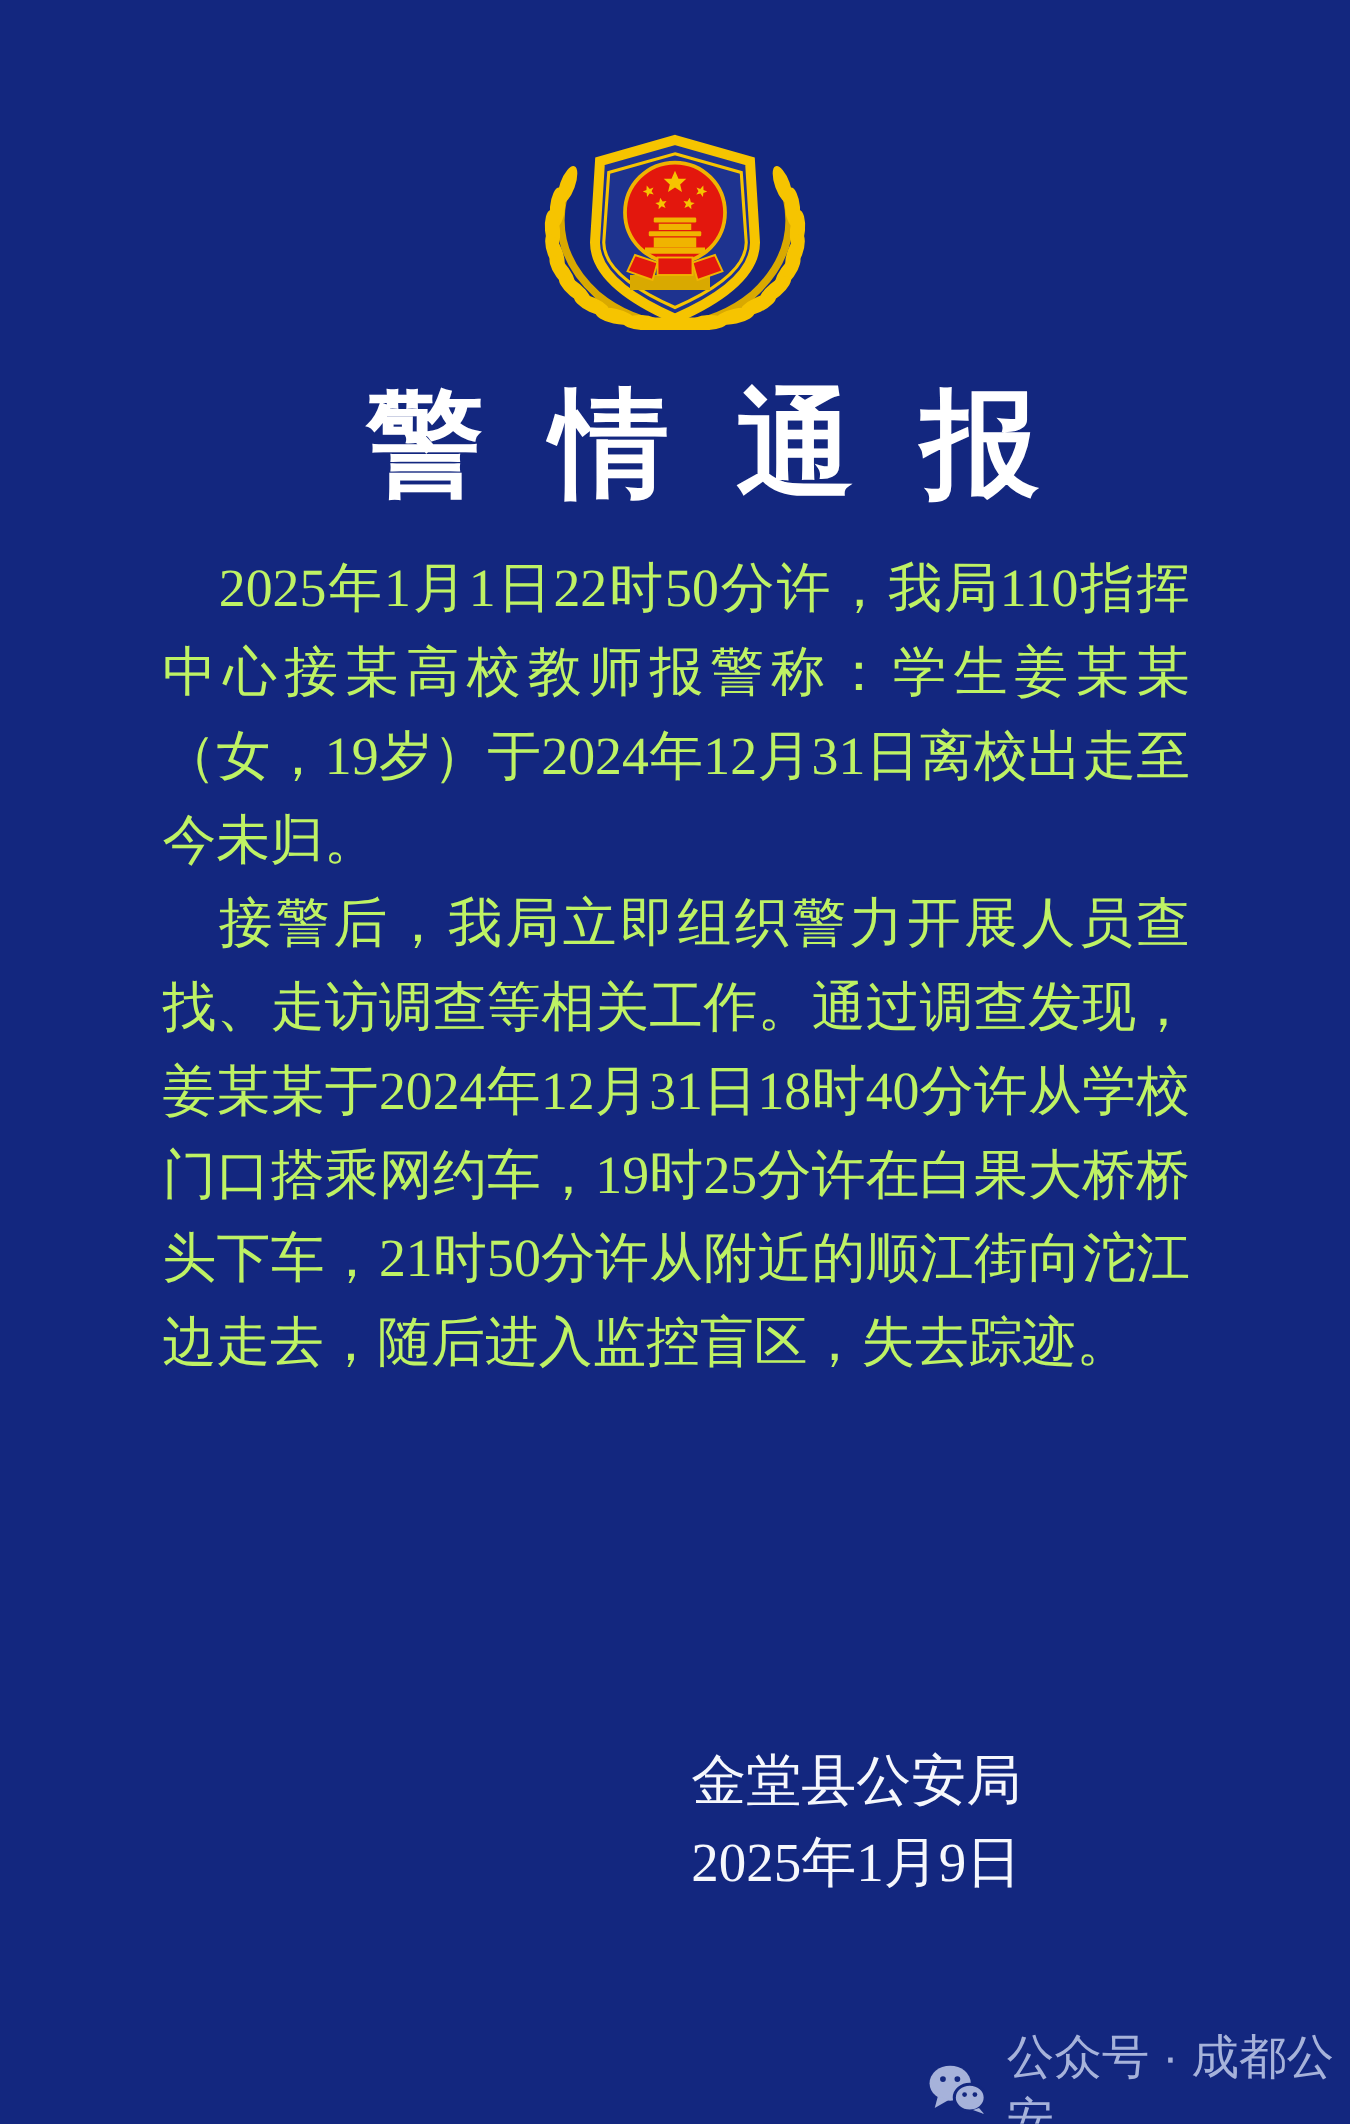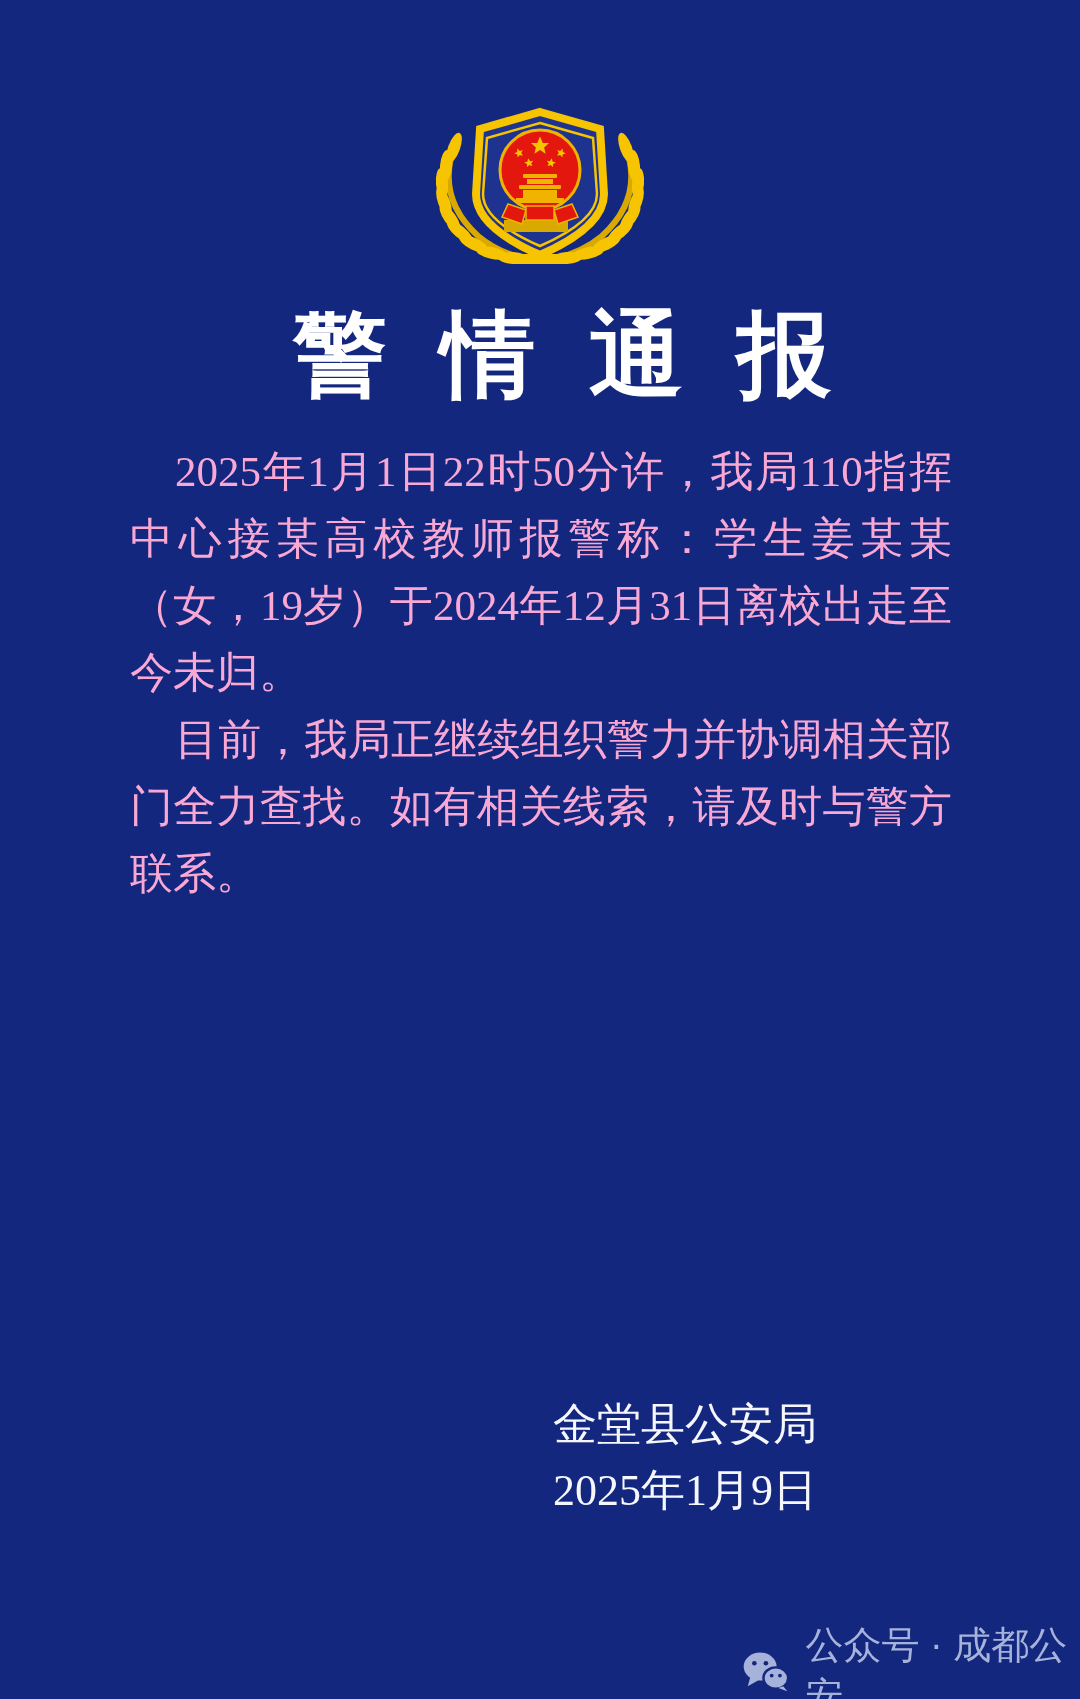--- a/index.html
+++ b/index.html
@@ -13,21 +13,21 @@
     width:240px;height:180px;
   }
   .notice-title{
     position:absolute;top:292px;left:49px;width:1080px;margin:0;
     text-align:center;color:#ffffff;
     font-size:94px;font-weight:bold;letter-spacing:54px;
     font-family:"Liberation Serif","DejaVu Serif",serif;
   }
   .body-text{
     position:absolute;top:438px;left:130px;right:128px;
-    color:#f9a8d4;font-size:43px;line-height:67px;
+    color:#bef264;font-size:43px;line-height:67px;
     text-align:justify;
   }
   .body-text p{margin:0;text-indent:45px;}
   .signature{
     position:absolute;top:1392px;left:0;width:1080px;
     transform:translateX(145px);
     text-align:center;color:#f5f7fc;font-size:44px;line-height:66px;
   }
   .signature div{white-space:nowrap;}
   .footer-watermark{
@@ -104,21 +104,21 @@
     </g>
 
     <polygon points="98,168 142,168 148,178 92,178" fill="#f6c400"></polygon>
   </svg>
 </div>
 
 <h1 class="notice-title">警情通报</h1>
 
 <div class="body-text">
   <p>2025年1月1日22时50分许，我局110指挥中心接某高校教师报警称：学生姜某某（女，19岁）于2024年12月31日离校出走至今未归。</p>
-  <p>目前，我局正继续组织警力并协调相关部门全力查找。如有相关线索，请及时与警方联系。</p>
+  <p>接警后，我局立即组织警力开展人员查找、走访调查等相关工作。通过调查发现，姜某某于2024年12月31日18时40分许从学校门口搭乘网约车，19时25分许在白果大桥桥头下车，21时50分许从附近的顺江街向沱江边走去，随后进入监控盲区，失去踪迹。</p>
 </div>
 
 <div class="signature">
   <div>金堂县公安局</div>
   <div>2025年1月9日</div>
 </div>
 
 <div class="footer-watermark">
   <svg class="wechat-icon" viewBox="0 0 60 50" width="54" height="45" aria-hidden="true">
     <ellipse cx="22" cy="19" rx="20" ry="17" fill="#a6b2da"></ellipse>

